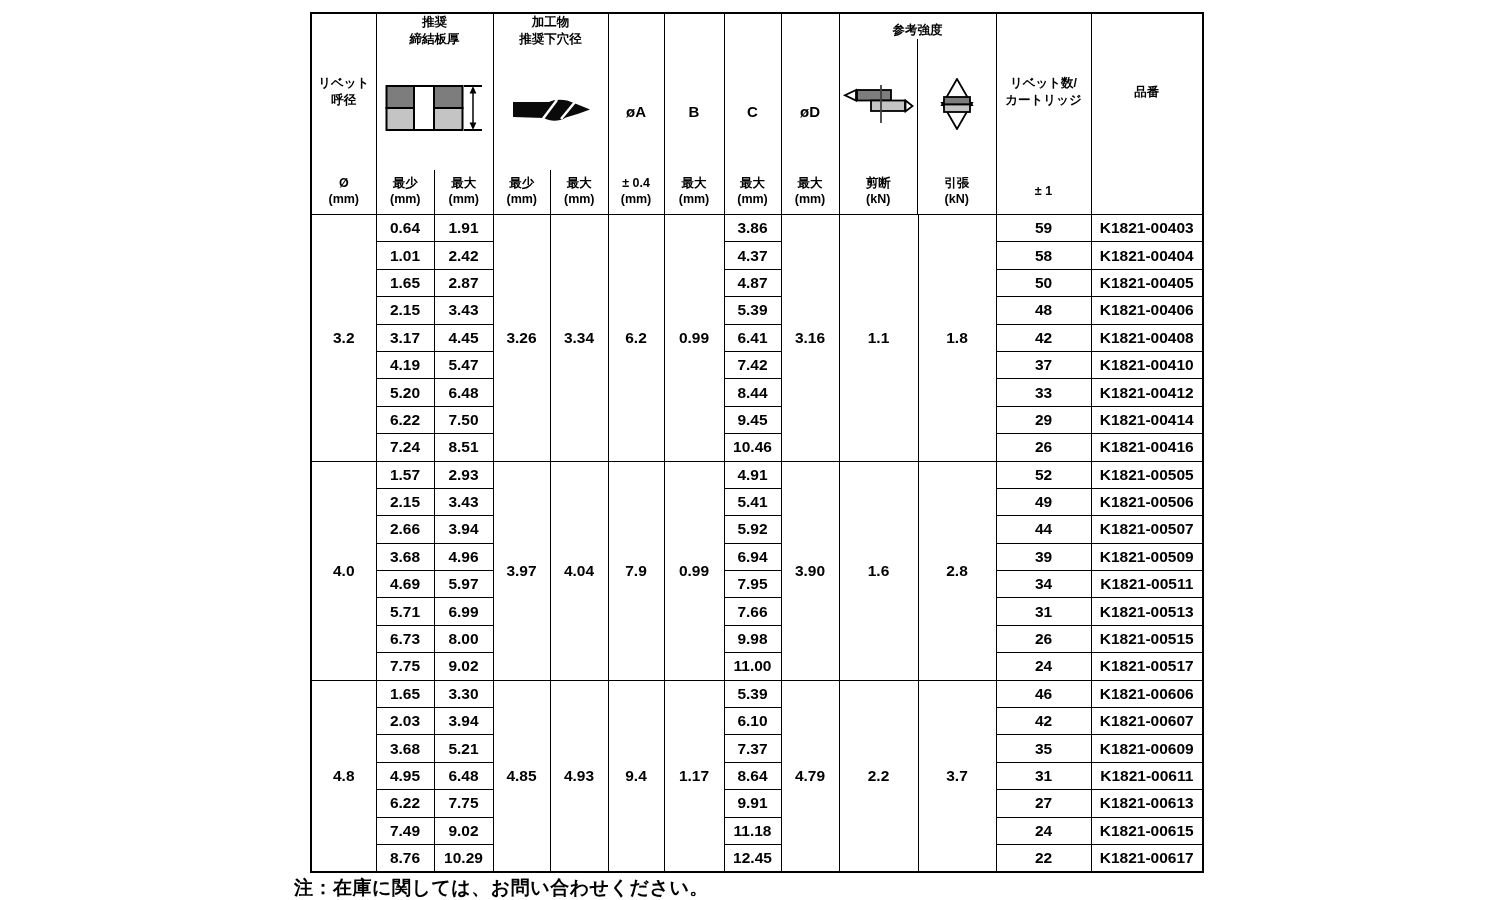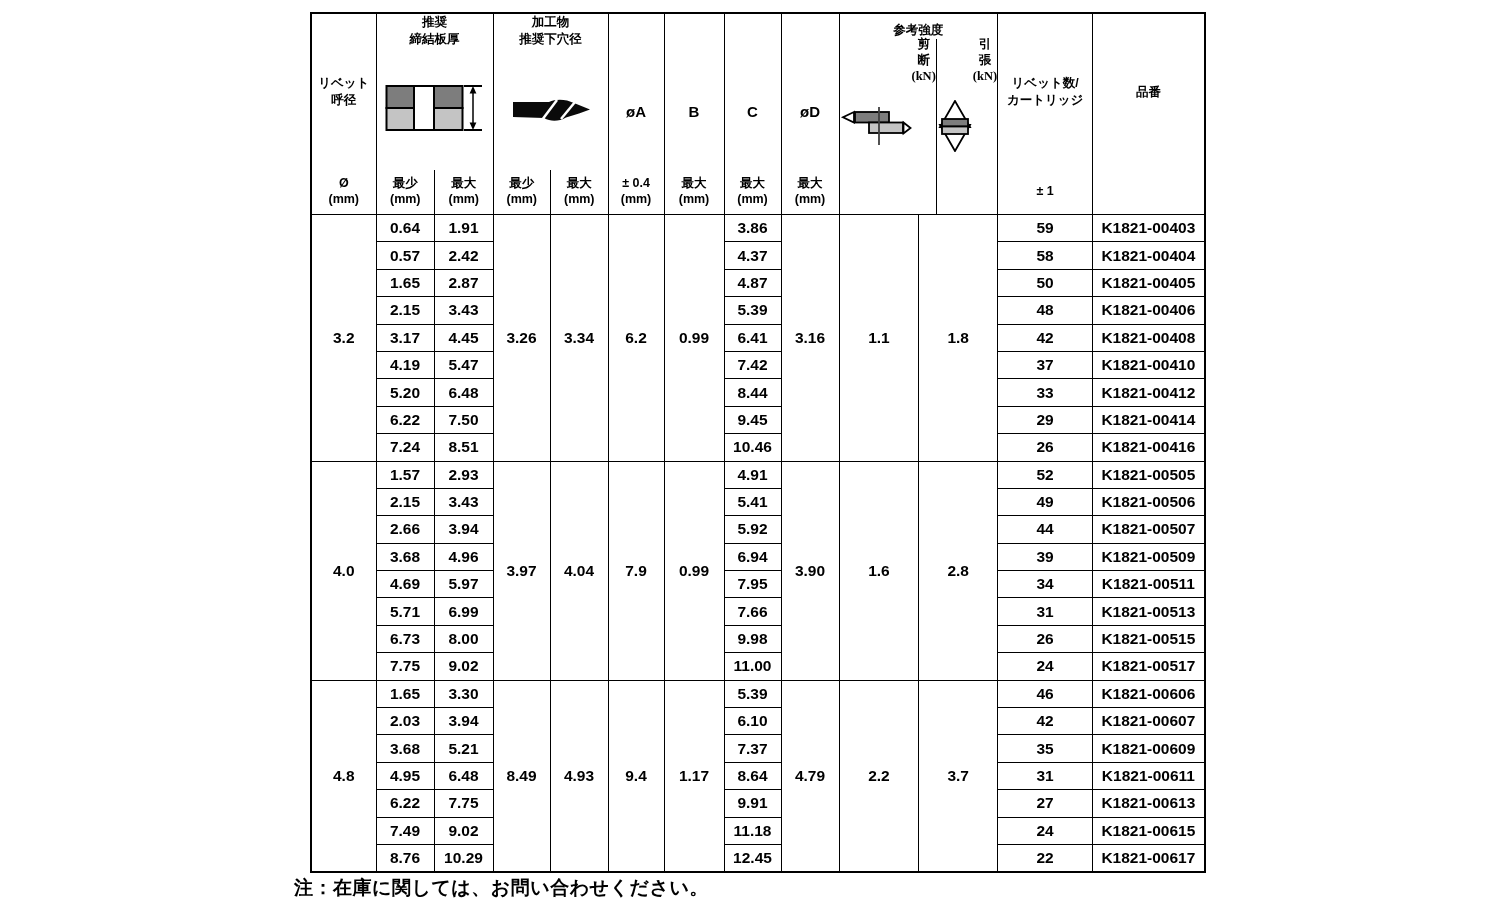--- a/index.html
+++ b/index.html
@@ -25,21 +25,21 @@
   .hbot{height:44px;display:flex;align-items:center;justify-content:center;
         white-space:pre-line;font-size:12.5px;line-height:1.25;text-align:center;}
   .gtitle{font-size:12.5px;line-height:1.35;white-space:pre-line;text-align:center;}
   .gtitle.tight{padding-top:8px;}
   .gicon{flex:1;display:flex;align-items:center;justify-content:center;}
   .split{display:flex;align-items:stretch;padding:0;}
   .half{flex:1;display:flex;align-items:center;justify-content:center;white-space:pre-line;
         font-size:12.5px;line-height:1.25;}
   .divl{border-left:1px solid #000;}
   .sbody{flex:1;display:flex;align-items:stretch;}
-  .shalf{flex:1;display:flex;flex-direction:row;font-family:Liberation Serif, serif;}
+  .shalf{flex:1;display:flex;flex-direction:column;}
   .sicon{flex:1;display:flex;align-items:center;justify-content:center;}
   .slabel{height:44px;display:flex;align-items:center;justify-content:center;
           white-space:pre-line;font-size:12.5px;line-height:1.25;}
   
   .spec tbody tr{height:27.4px;}
   .spec tbody td{font-size:15.5px;}
   .note{
     position:absolute;left:294px;top:875px;
     font-size:19px;font-weight:700;letter-spacing:0.5px;
   }
@@ -201,21 +201,21 @@
         <td rowspan="9">6.2</td>
         <td rowspan="9">0.99</td>
         <td>3.86</td>
         <td rowspan="9">3.16</td>
         <td rowspan="9">1.1</td>
         <td rowspan="9">1.8</td>
         <td>59</td>
         <td>K1821-00403</td>
       </tr>
       <tr>
-        <td>0.57</td>
+        <td>1.01</td>
         <td>2.42</td>
         <td>4.37</td>
         <td>58</td>
         <td>K1821-00404</td>
       </tr>
       <tr>
         <td>1.65</td>
         <td>2.87</td>
         <td>4.87</td>
         <td>50</td>
@@ -324,21 +324,21 @@
         <td>7.75</td>
         <td>9.02</td>
         <td>11.00</td>
         <td>24</td>
         <td>K1821-00517</td>
       </tr>
       <tr>
         <td rowspan="7">4.8</td>
         <td>1.65</td>
         <td>3.30</td>
-        <td rowspan="7">8.49</td>
+        <td rowspan="7">4.85</td>
         <td rowspan="7">4.93</td>
         <td rowspan="7">9.4</td>
         <td rowspan="7">1.17</td>
         <td>5.39</td>
         <td rowspan="7">4.79</td>
         <td rowspan="7">2.2</td>
         <td rowspan="7">3.7</td>
         <td>46</td>
         <td>K1821-00606</td>
       </tr>

